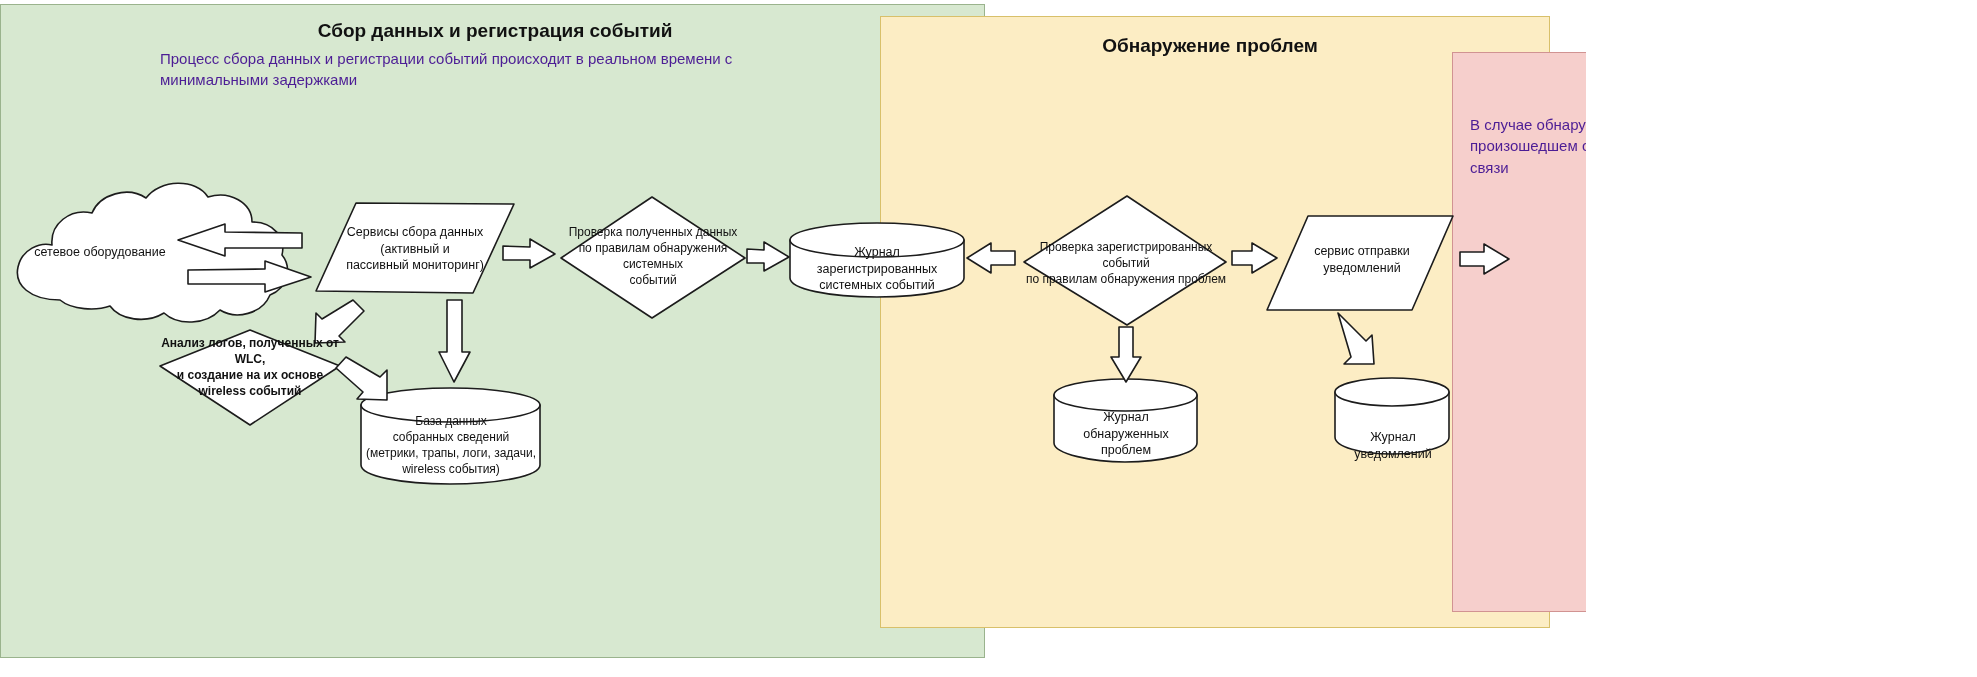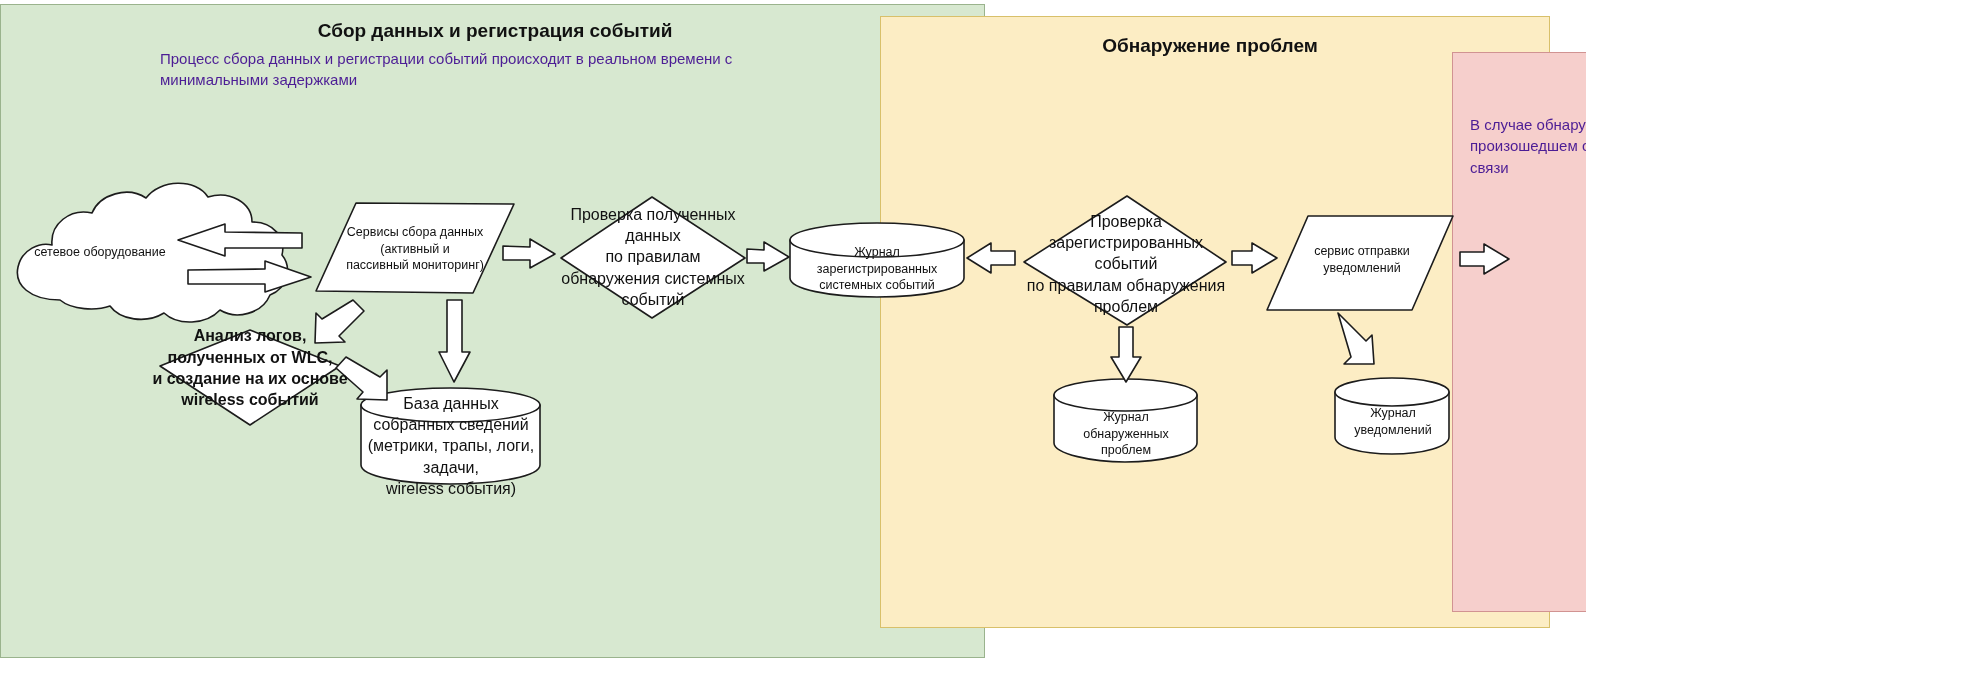--- a/index.html
+++ b/index.html
@@ -14,21 +14,21 @@
 
   .lane-title{position:absolute;text-align:center;font-weight:bold;font-size:19px;color:#111;}
   .lane-sub{position:absolute;text-align:left;font-size:15px;color:#4c1d95;line-height:1.42;}
 
   
   .lbl{
     position:absolute;display:flex;align-items:center;justify-content:center;
     text-align:center;font-size:12.5px;color:#111;line-height:1.33;
     pointer-events:none;white-space:pre-line;
   }
-  .lbl.sm{font-size:16px;}
+  .lbl.sm{font-size:12px;}
 
   svg.layer{position:absolute;left:0;top:0;width:1977px;height:677px;}
   .shp{fill:#ffffff;stroke:#1c1c1c;stroke-width:1.6;stroke-linejoin:round;}
   .arw{fill:#ffffff;stroke:#1c1c1c;stroke-width:1.6;stroke-linejoin:round;}
   .actor{fill:none;stroke:#1c1c1c;stroke-width:1.6;}
   .actor-head{fill:#ffffff;stroke:#1c1c1c;stroke-width:1.6;}
   .actor-lbl{position:absolute;font-size:12px;color:#111;background:#8b5cf6;padding:0 1px;margin-top:30px;}
 </style>
 </head>
 <body>
@@ -191,17 +191,17 @@
 
   <div class="lbl sm" style="left:1022px;top:248px;width:208px;height:32px;">Проверка зарегистрированных событий
 по правилам обнаружения проблем</div>
 
   <div class="lbl" style="left:1056px;top:412px;width:140px;height:44px;">Журнал
 обнаруженных
 проблем</div>
 
   <div class="lbl" style="left:1282px;top:250px;width:160px;height:20px;">сервис отправки уведомлений</div>
 
-  <div class="lbl" style="left:1336px;top:412px;width:114px;height:20px;">Журнал уведомлений</div>
+  <div class="lbl" style="left:1336px;top:436px;width:114px;height:20px;">Журнал уведомлений</div>
 
   <div class="actor-lbl" style="left:1872px;top:288px;">Пользователь</div>
 
 </div>
 
 </body></html>

